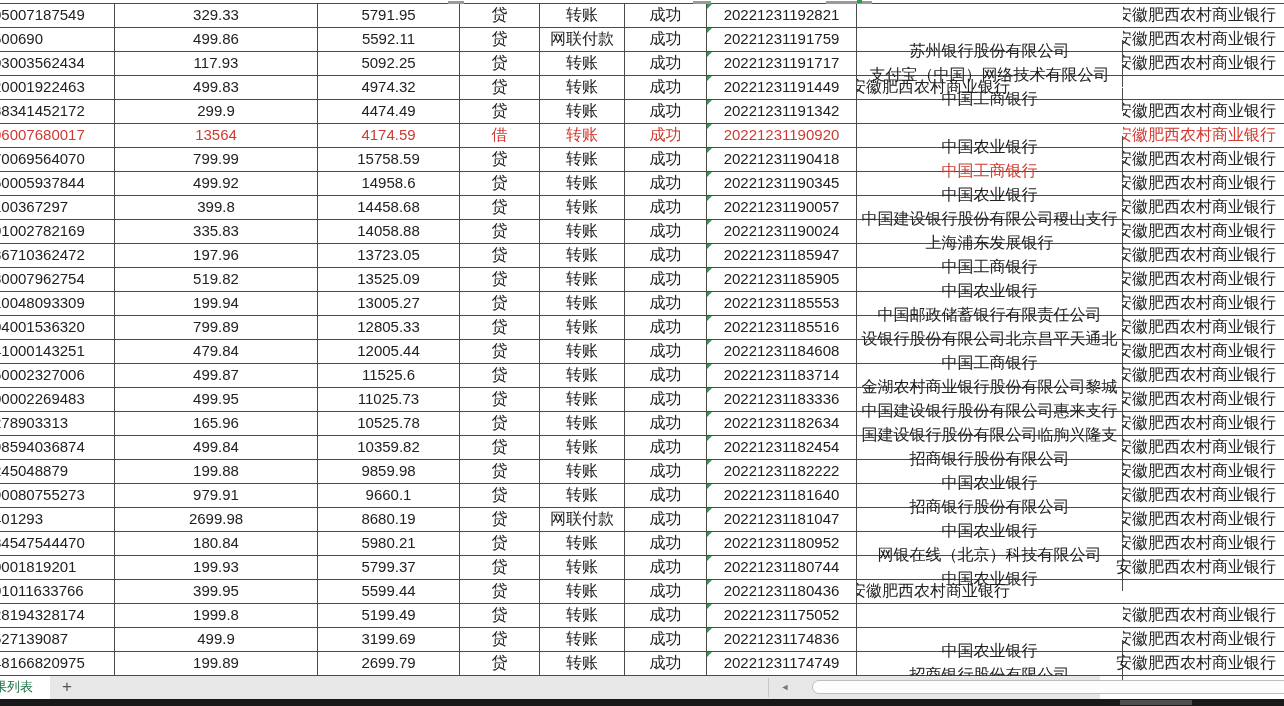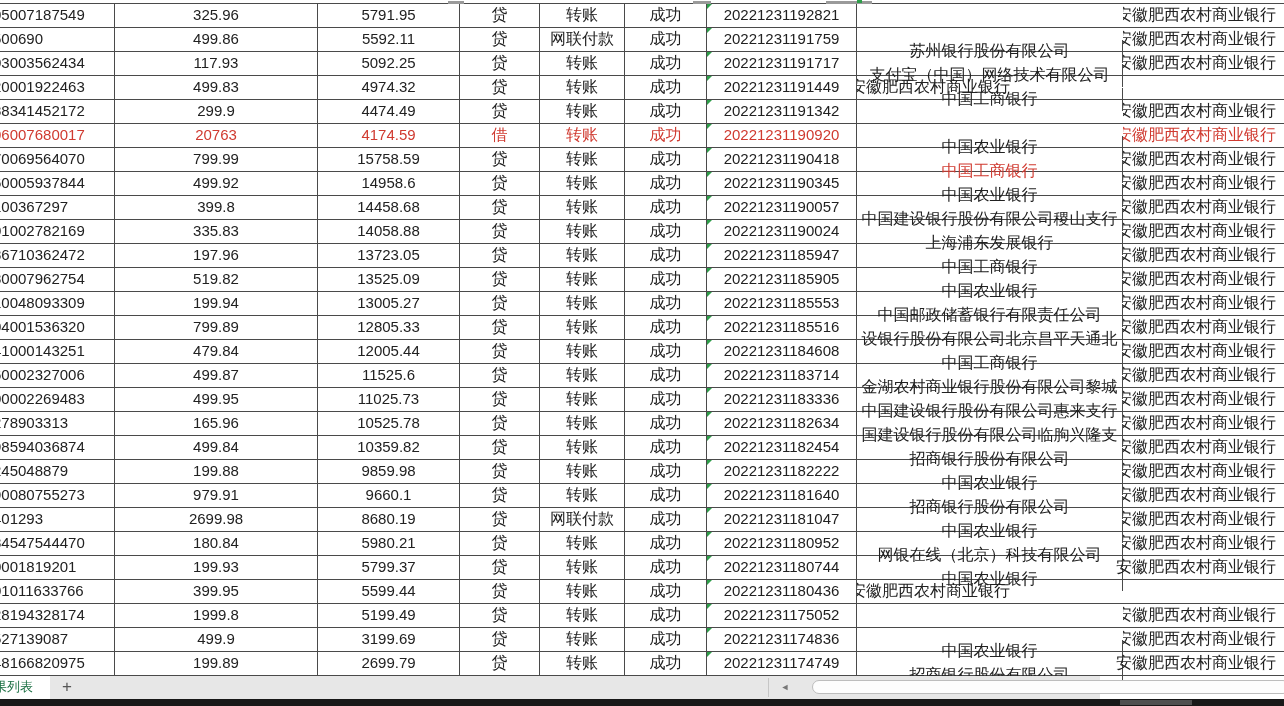--- a/index.html
+++ b/index.html
@@ -53,21 +53,21 @@
   <div id="grid">
     <div class="remnant">
       <i style="left:448px;top:1px;width:16px;height:3px;"></i>
       <i style="left:693px;top:1px;width:18px;height:3px;"></i>
       <i style="left:826px;top:1px;width:46px;height:3px;"></i>
       <i style="left:857px;top:0;width:5px;height:3px;background:#2e9e4a;"></i>
     </div>
 
   <div class="row">
       <div class="cell c-account">05007187549</div>
-      <div class="cell c-amount">325.96</div>
+      <div class="cell c-amount">329.33</div>
       <div class="cell c-balance">5791.95</div>
       <div class="cell c-drcr cjk">贷</div>
       <div class="cell c-type cjk">转账</div>
       <div class="cell c-status cjk">成功</div>
       <div class="cell c-time">
         <b class="tri"></b>
         <span>20221231192821</span>
       </div>
       <div class="cell c-bank cjk">苏州银行股份有限公司</div>
       <div class="cell c-cp cjk">
@@ -132,21 +132,21 @@
         <b class="tri"></b>
         <span>20221231191342</span>
       </div>
       <div class="cell c-bank cjk">中国农业银行</div>
       <div class="cell c-cp cjk">
         <span>安徽肥西农村商业银行</span>
       </div>
     </div>
       <div class="row hl">
       <div class="cell c-account">06007680017</div>
-      <div class="cell c-amount">20763</div>
+      <div class="cell c-amount">13564</div>
       <div class="cell c-balance">4174.59</div>
       <div class="cell c-drcr cjk">借</div>
       <div class="cell c-type cjk">转账</div>
       <div class="cell c-status cjk">成功</div>
       <div class="cell c-time">
         <b class="tri"></b>
         <span>20221231190920</span>
       </div>
       <div class="cell c-bank cjk">中国工商银行</div>
       <div class="cell c-cp cjk">

